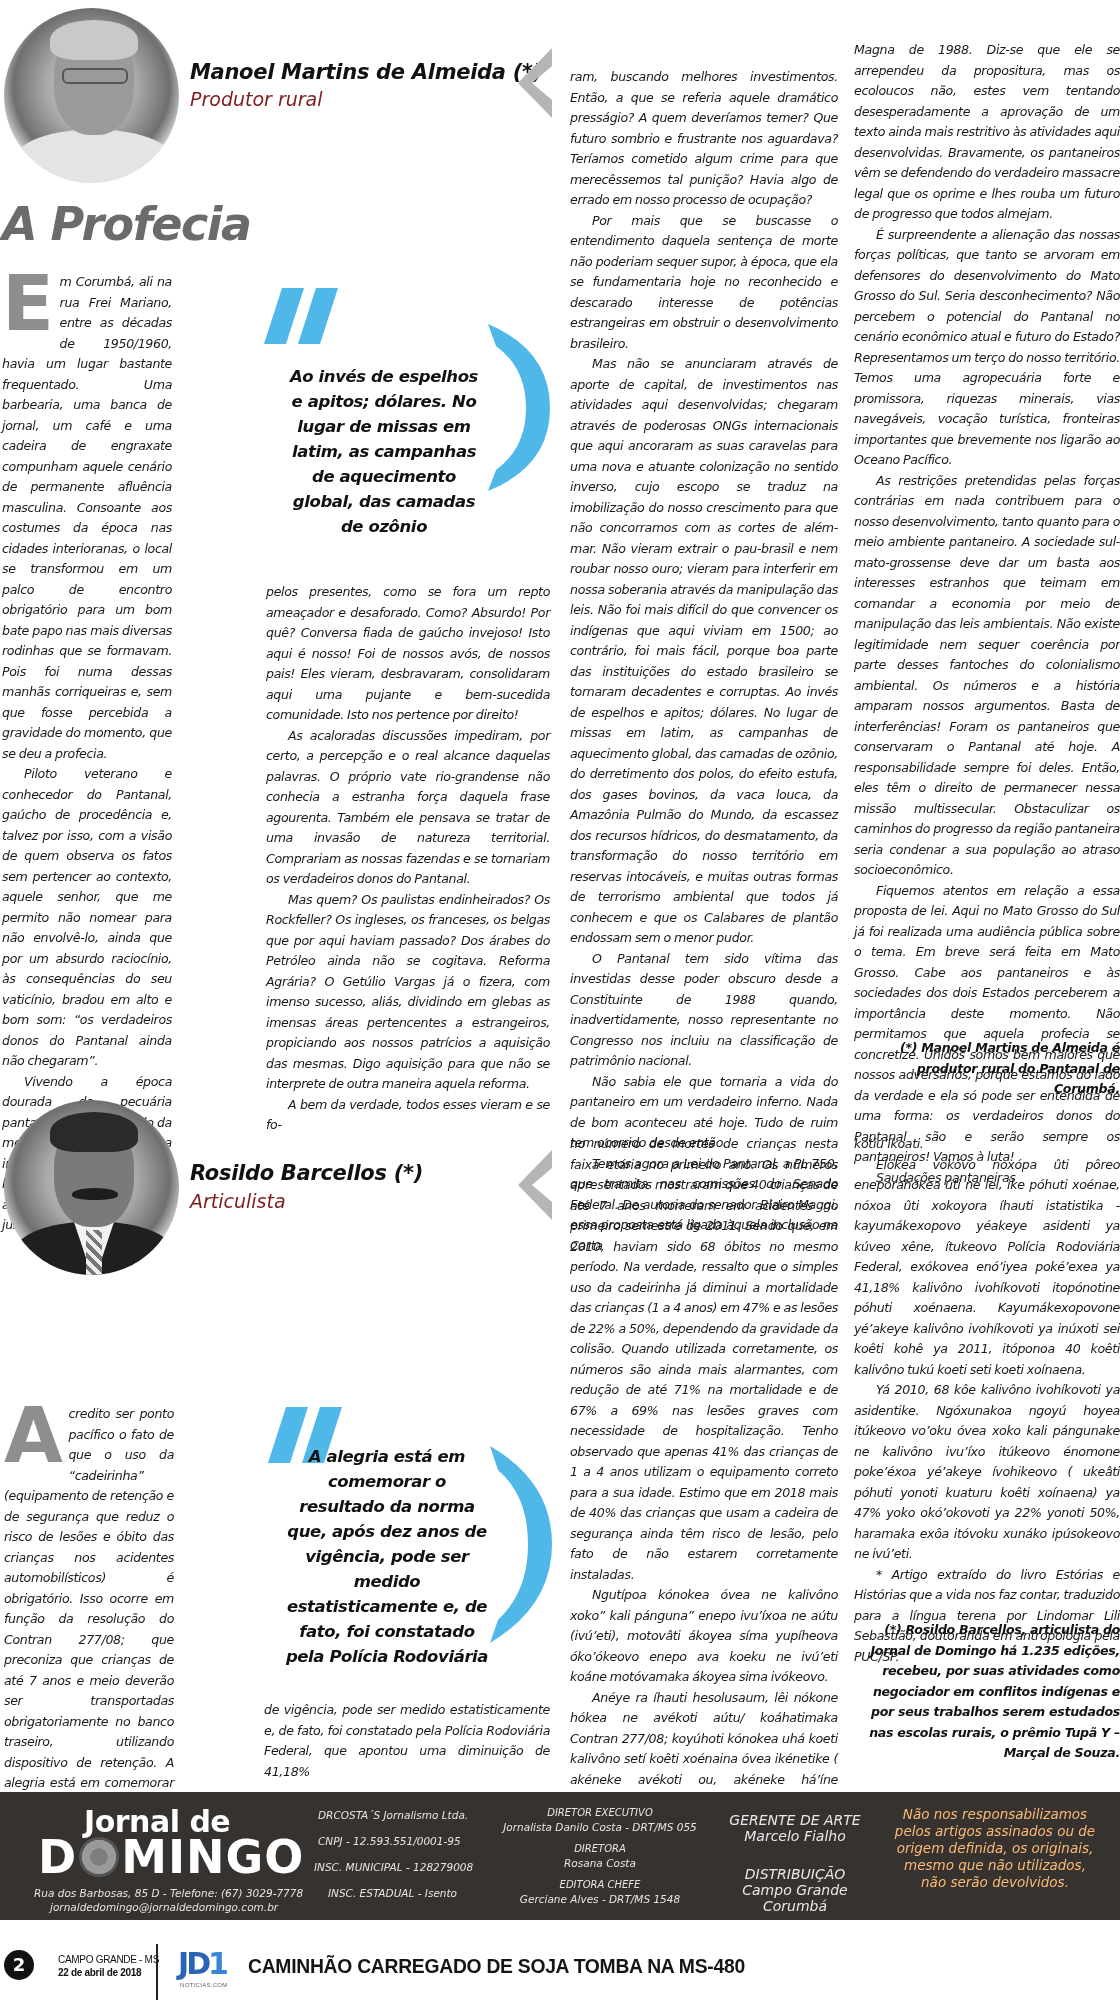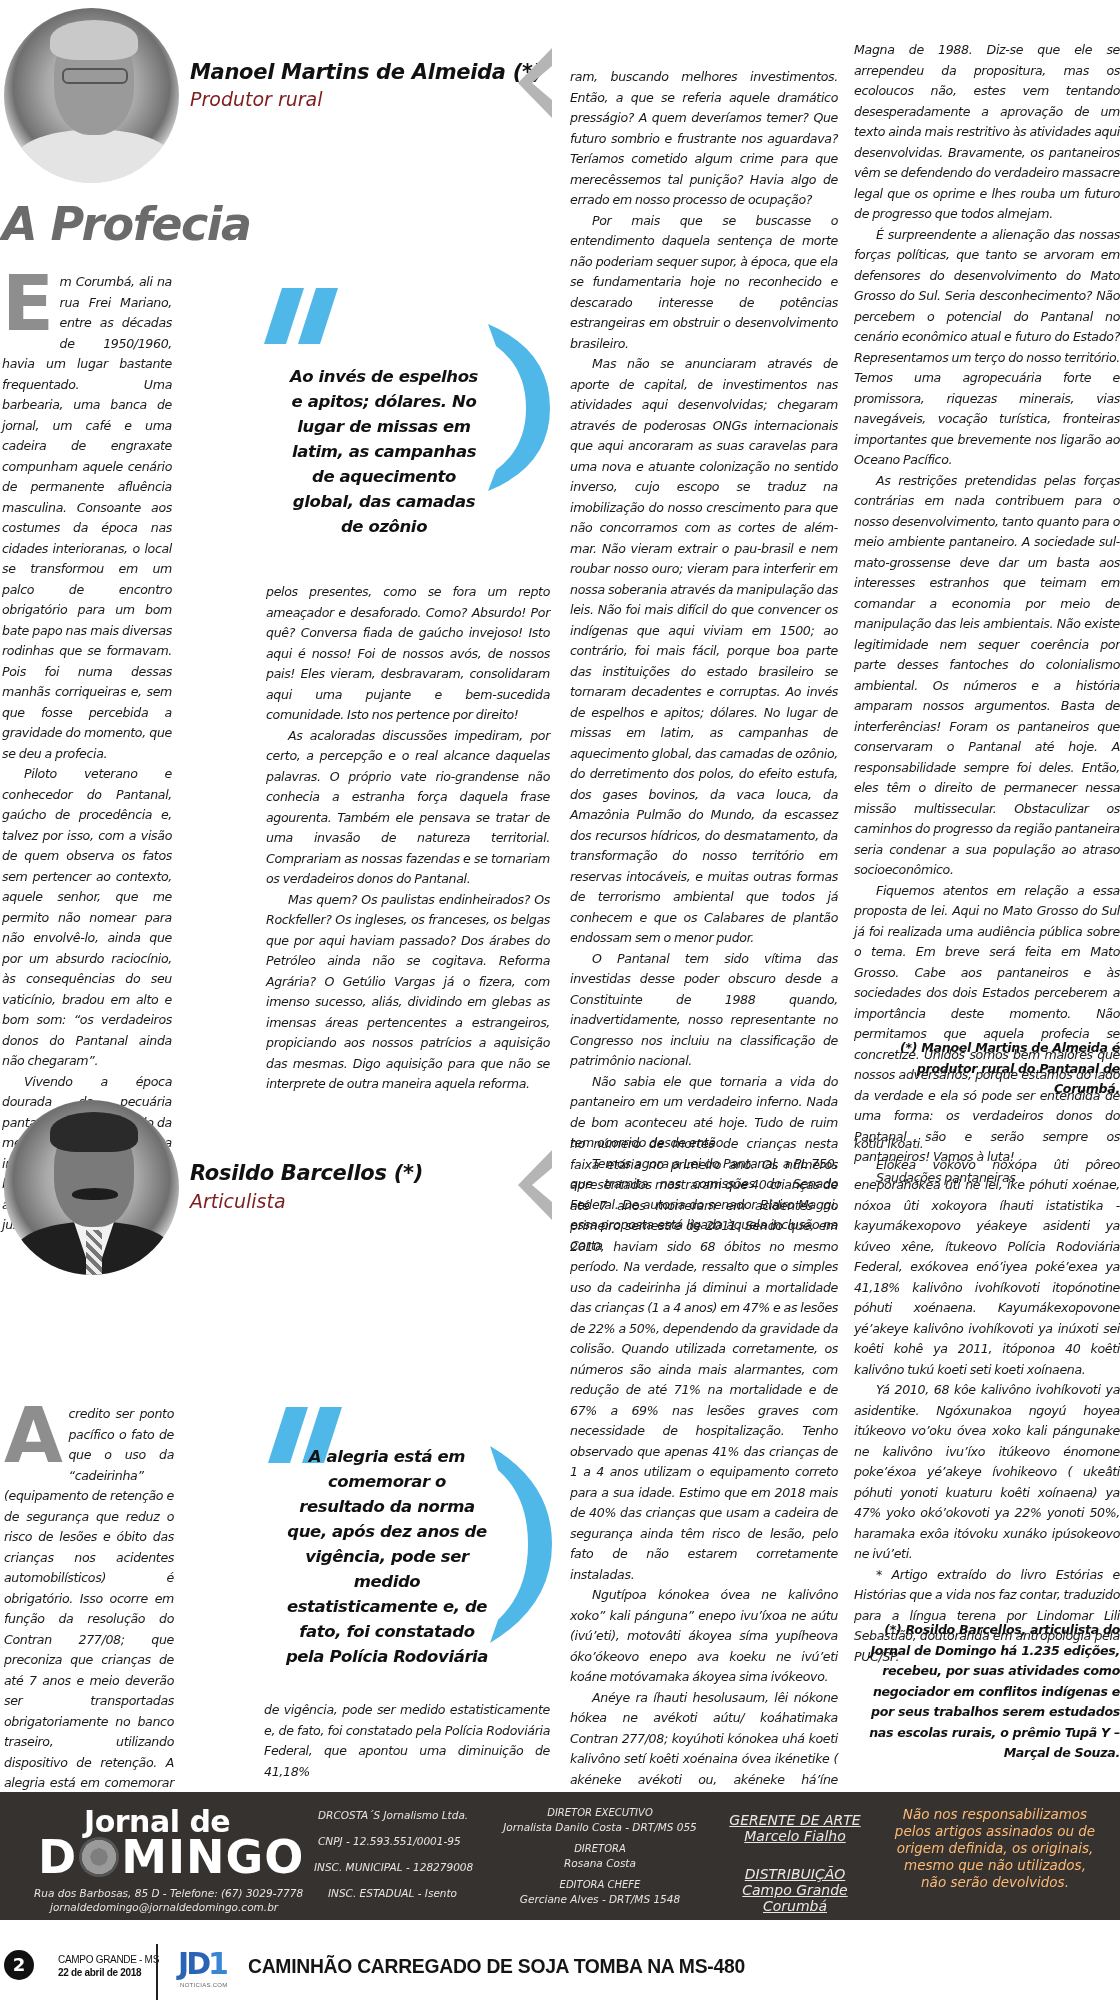--- a/index.html
+++ b/index.html
@@ -37,21 +37,21 @@
   .quote-arc { position: absolute; }
 
   
   .masthead { position: absolute; left: 0; top: 1792px; width: 1120px; height: 128px; background: #363230; color: #e9e9e9; padding-left: 48px; }
   .logo-top { position: absolute; left: 84px; top: 12px; font-family: "DejaVu Sans", sans-serif; font-weight: bold; font-size: 30px; color: #fff; letter-spacing: -0.5px; }
   .logo-main { position: absolute; left: 38px; top: 42px; font-family: "DejaVu Sans", sans-serif; font-weight: bold; font-size: 46px; color: #fff; letter-spacing: 1px; line-height: 46px; }
   .logo-o { display: inline-block; width: 40px; height: 40px; border-radius: 50%; background: radial-gradient(circle,#7e7e7e 0 30%, #9a9a9a 31% 60%, #555 61% 100%); vertical-align: -4px; margin: 0 2px; }
   .mh-small { position: absolute; font-family: "DejaVu Sans", sans-serif; font-style: italic; font-size: 10.5px; color: #e6e6e6; line-height: 14px; white-space: nowrap; }
   .mh-center { text-align: center; }
   .mh-label { font-size: 10px; text-transform: uppercase; }
-  .mh-med { position: absolute; font-family: "DejaVu Sans", sans-serif; font-style: italic; font-size: 14px; color: #e9e9e9; line-height: 16px; text-align: center; white-space: nowrap; text-decoration: underline; }
+  .mh-med { position: absolute; font-family: "DejaVu Sans", sans-serif; font-style: italic; font-size: 14px; color: #e9e9e9; line-height: 16px; text-align: center; white-space: nowrap; }
   .disclaimer { position: absolute; left: 890px; top: 14px; width: 210px; font-family: "DejaVu Sans", sans-serif; font-style: italic; font-size: 13.5px; line-height: 17px; text-align: center; color: #fdba74; }
 
   
   .page-num { position: absolute; left: 4px; top: 1950px; width: 30px; height: 30px; border-radius: 50%; background: #111; color: #fff; font-family: "DejaVu Sans", sans-serif; font-weight: bold; font-size: 18px; text-align: center; line-height: 30px; }
   .footer-loc { position: absolute; left: 58px; top: 1953px; font-family: "Liberation Sans", sans-serif; font-size: 10px; color: #111; line-height: 13px; letter-spacing: -0.3px; }
   .footer-loc b { font-weight: bold; }
   .footer-sep { position: absolute; left: 156px; top: 1944px; width: 2px; height: 56px; background: #222; }
   .jd1 { position: absolute; left: 178px; top: 1948px; width: 54px; height: 44px; }
   .jd1-letters { position: absolute; left: 0; top: 0; font-family: "DejaVu Sans", sans-serif; font-weight: bold; font-size: 30px; letter-spacing: -3px; line-height: 32px; color: #2b63b5; }
   .jd1-letters .one { color: #3a86d6; }
@@ -87,20 +87,21 @@
 </svg>
 <svg class="quote-arc" style="left:488px; top:320px;" width="62" height="175" viewBox="0 0 62 175">
   <path d="M0,4 Q62,30 62,88 Q62,146 0,171 L8,150 Q38,128 38,88 Q38,48 8,26 Z" fill="#4fb8e8"></path>
 </svg>
 <div class="pullquote-text" style="left:286px; top:364px; width:196px;">Ao invés de espelhos e apitos; dólares. No lugar de missas em latim, as campanhas de aquecimento global, das camadas de ozônio</div>
 
 <div class="col" style="left:266px; top:582px; width:284px;">
   <p class="noindent">pelos presentes, como se fora um repto ameaçador e desaforado. Como? Absurdo! Por quê? Conversa fiada de gaúcho invejoso! Isto aqui é nosso! Foi de nossos avós, de nossos pais! Eles vieram, desbravaram, consolidaram aqui uma pujante e bem-sucedida comunidade. Isto nos pertence por direito!</p>
   <p>As acaloradas discussões impediram, por certo, a percepção e o real alcance daquelas palavras. O próprio vate rio-grandense não conhecia a estranha força daquela frase agourenta. Também ele pensava se tratar de uma invasão de natureza territorial. Comprariam as nossas fazendas e se tornariam os verdadeiros donos do Pantanal.</p>
   <p>Mas quem? Os paulistas endinheirados? Os Rockfeller? Os ingleses, os franceses, os belgas que por aqui haviam passado? Dos árabes do Petróleo ainda não se cogitava. Reforma Agrária? O Getúlio Vargas já o fizera, com imenso sucesso, aliás, dividindo em glebas as imensas áreas pertencentes a estrangeiros, propiciando aos nossos patrícios a aquisição das mesmas. Digo aquisição para que não se interprete de outra maneira aquela reforma.</p>
+  <p>A bem da verdade, todos esses vieram e se fo-</p>
 </div>
 
 <div class="col" style="left:570px; top:40px; width:268px;margin-top:27px;">
   <p class="noindent">ram, buscando melhores investimentos. Então, a que se referia aquele dramático presságio? A quem deveríamos temer? Que futuro sombrio e frustrante nos aguardava? Teríamos cometido algum crime para que merecêssemos tal punição? Havia algo de errado em nosso processo de ocupação?</p>
   <p>Por mais que se buscasse o entendimento daquela sentença de morte não poderiam sequer supor, à época, que ela se fundamentaria hoje no reconhecido e descarado interesse de potências estrangeiras em obstruir o desenvolvimento brasileiro.</p>
   <p>Mas não se anunciaram através de aporte de capital, de investimentos nas atividades aqui desenvolvidas; chegaram através de poderosas ONGs internacionais que aqui ancoraram as suas caravelas para uma nova e atuante colonização no sentido inverso, cujo escopo se traduz na imobilização do nosso crescimento para que não concorramos com as cortes de além-mar. Não vieram extrair o pau-brasil e nem roubar nosso ouro; vieram para interferir em nossa soberania através da manipulação das leis. Não foi mais difícil do que convencer os indígenas que aqui viviam em 1500; ao contrário, foi mais fácil, porque boa parte das instituições do estado brasileiro se tornaram decadentes e corruptas. Ao invés de espelhos e apitos; dólares. No lugar de missas em latim, as campanhas de aquecimento global, das camadas de ozônio, do derretimento dos polos, do efeito estufa, dos gases bovinos, da vaca louca, da Amazônia Pulmão do Mundo, da escassez dos recursos hídricos, do desmatamento, da transformação do nosso território em reservas intocáveis, e muitas outras formas de terrorismo ambiental que todos já conhecem e que os Calabares de plantão endossam sem o menor pudor.</p>
   <p>O Pantanal tem sido vítima das investidas desse poder obscuro desde a Constituinte de 1988 quando, inadvertidamente, nosso representante no Congresso nos incluiu na classificação de patrimônio nacional.</p>
   <p>Não sabia ele que tornaria a vida do pantaneiro em um verdadeiro inferno. Nada de bom aconteceu até hoje. Tudo de ruim tem ocorrido desde então.</p>
   <p>Temos agora a Lei do Pantanal, a PL 750, que tramita nas comissões do Senado Federal. De autoria do senador Blairo Maggi, essa proposta está ligada àquela inclusão na Carta</p>
 </div>

